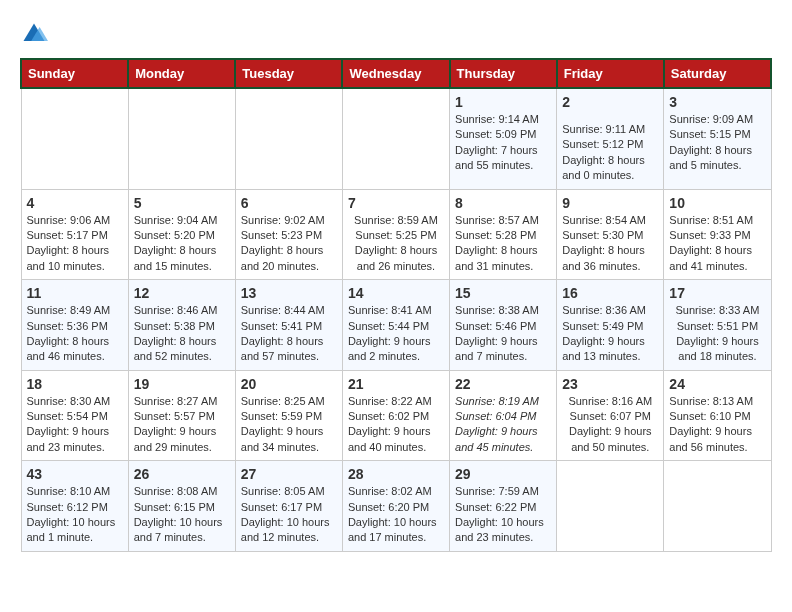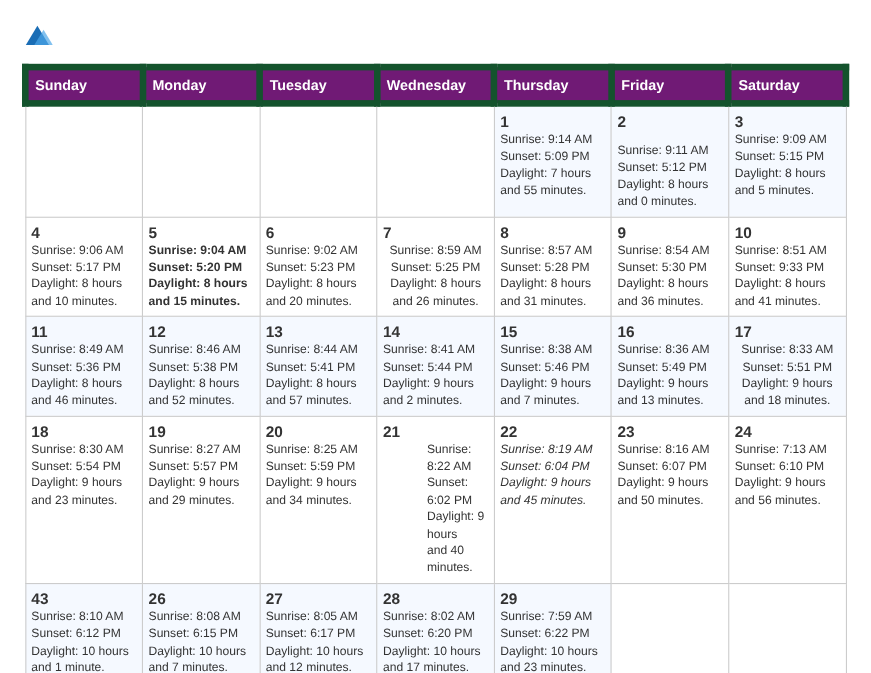--- a/index.html
+++ b/index.html
@@ -41,27 +41,27 @@
     .subtitle {
       font-size: 16px;
       color: #555;
     }
     table {
       width: 100%;
       border-collapse: collapse;
       table-layout: fixed;
     }
     thead th {
-      background-color: #701a75;
+      background-color: #b91c1c;
       color: #fff;
       text-align: left;
       padding: 6px 6px;
       font-size: 13px;
       font-weight: bold;
-      border: 6px solid #14532d;
+      border: 2px solid #14532d;
     }
     tbody tr {
       vertical-align: top;
     }
     tbody td {
       border: 1px solid #ccc;
       padding: 5px 5px;
       font-size: 11px;
       color: #333;
       height: 80px;
@@ -149,21 +149,21 @@
       <tr>
         <td>
           <span class="day-number">4</span>
           <div class="day-info" style="white-space: pre-line;">Sunrise: 9:06 AM
 Sunset: 5:17 PM
 Daylight: 8 hours
 and 10 minutes.</div>
         </td>
         <td>
           <span class="day-number">5</span>
-          <div class="day-info" style="white-space: pre-line; font-weight: bold;">Sunrise: 9:04 AM
+          <div class="day-info" style="white-space: pre-line;">Sunrise: 9:04 AM
 Sunset: 5:20 PM
 Daylight: 8 hours
 and 15 minutes.</div>
         </td>
         <td>
           <span class="day-number">6</span>
           <div class="day-info" style="white-space: pre-line;">Sunrise: 9:02 AM
 Sunset: 5:23 PM
 Daylight: 8 hours
 and 20 minutes.</div>
@@ -265,42 +265,42 @@
         </td>
         <td>
           <span class="day-number">20</span>
           <div class="day-info" style="white-space: pre-line;">Sunrise: 8:25 AM
 Sunset: 5:59 PM
 Daylight: 9 hours
 and 34 minutes.</div>
         </td>
         <td>
           <span class="day-number">21</span>
-          <div class="day-info" style="white-space: pre-line; margin-left: 40px;">Sunrise: 8:22 AM
+          <div class="day-info" style="white-space: pre-line;">Sunrise: 8:22 AM
 Sunset: 6:02 PM
 Daylight: 9 hours
 and 40 minutes.</div>
         </td>
         <td>
           <span class="day-number">22</span>
           <div class="day-info" style="white-space: pre-line; font-style: italic;">Sunrise: 8:19 AM
 Sunset: 6:04 PM
 Daylight: 9 hours
 and 45 minutes.</div>
         </td>
         <td>
           <span class="day-number">23</span>
-          <div class="day-info" style="white-space: pre-line;">Sunrise: 8:16 AM
+          <div class="day-info" style="white-space: pre-line; text-align: center;">Sunrise: 8:16 AM
 Sunset: 6:07 PM
 Daylight: 9 hours
 and 50 minutes.</div>
         </td>
         <td>
           <span class="day-number">24</span>
-          <div class="day-info" style="white-space: pre-line;">Sunrise: 7:13 AM
+          <div class="day-info" style="white-space: pre-line;">Sunrise: 8:13 AM
 Sunset: 6:10 PM
 Daylight: 9 hours
 and 56 minutes.</div>
         </td>
       </tr>
       <tr>
         <td>
           <span class="day-number">43</span>
           <div class="day-info" style="white-space: pre-line;">Sunrise: 8:10 AM
 Sunset: 6:12 PM

